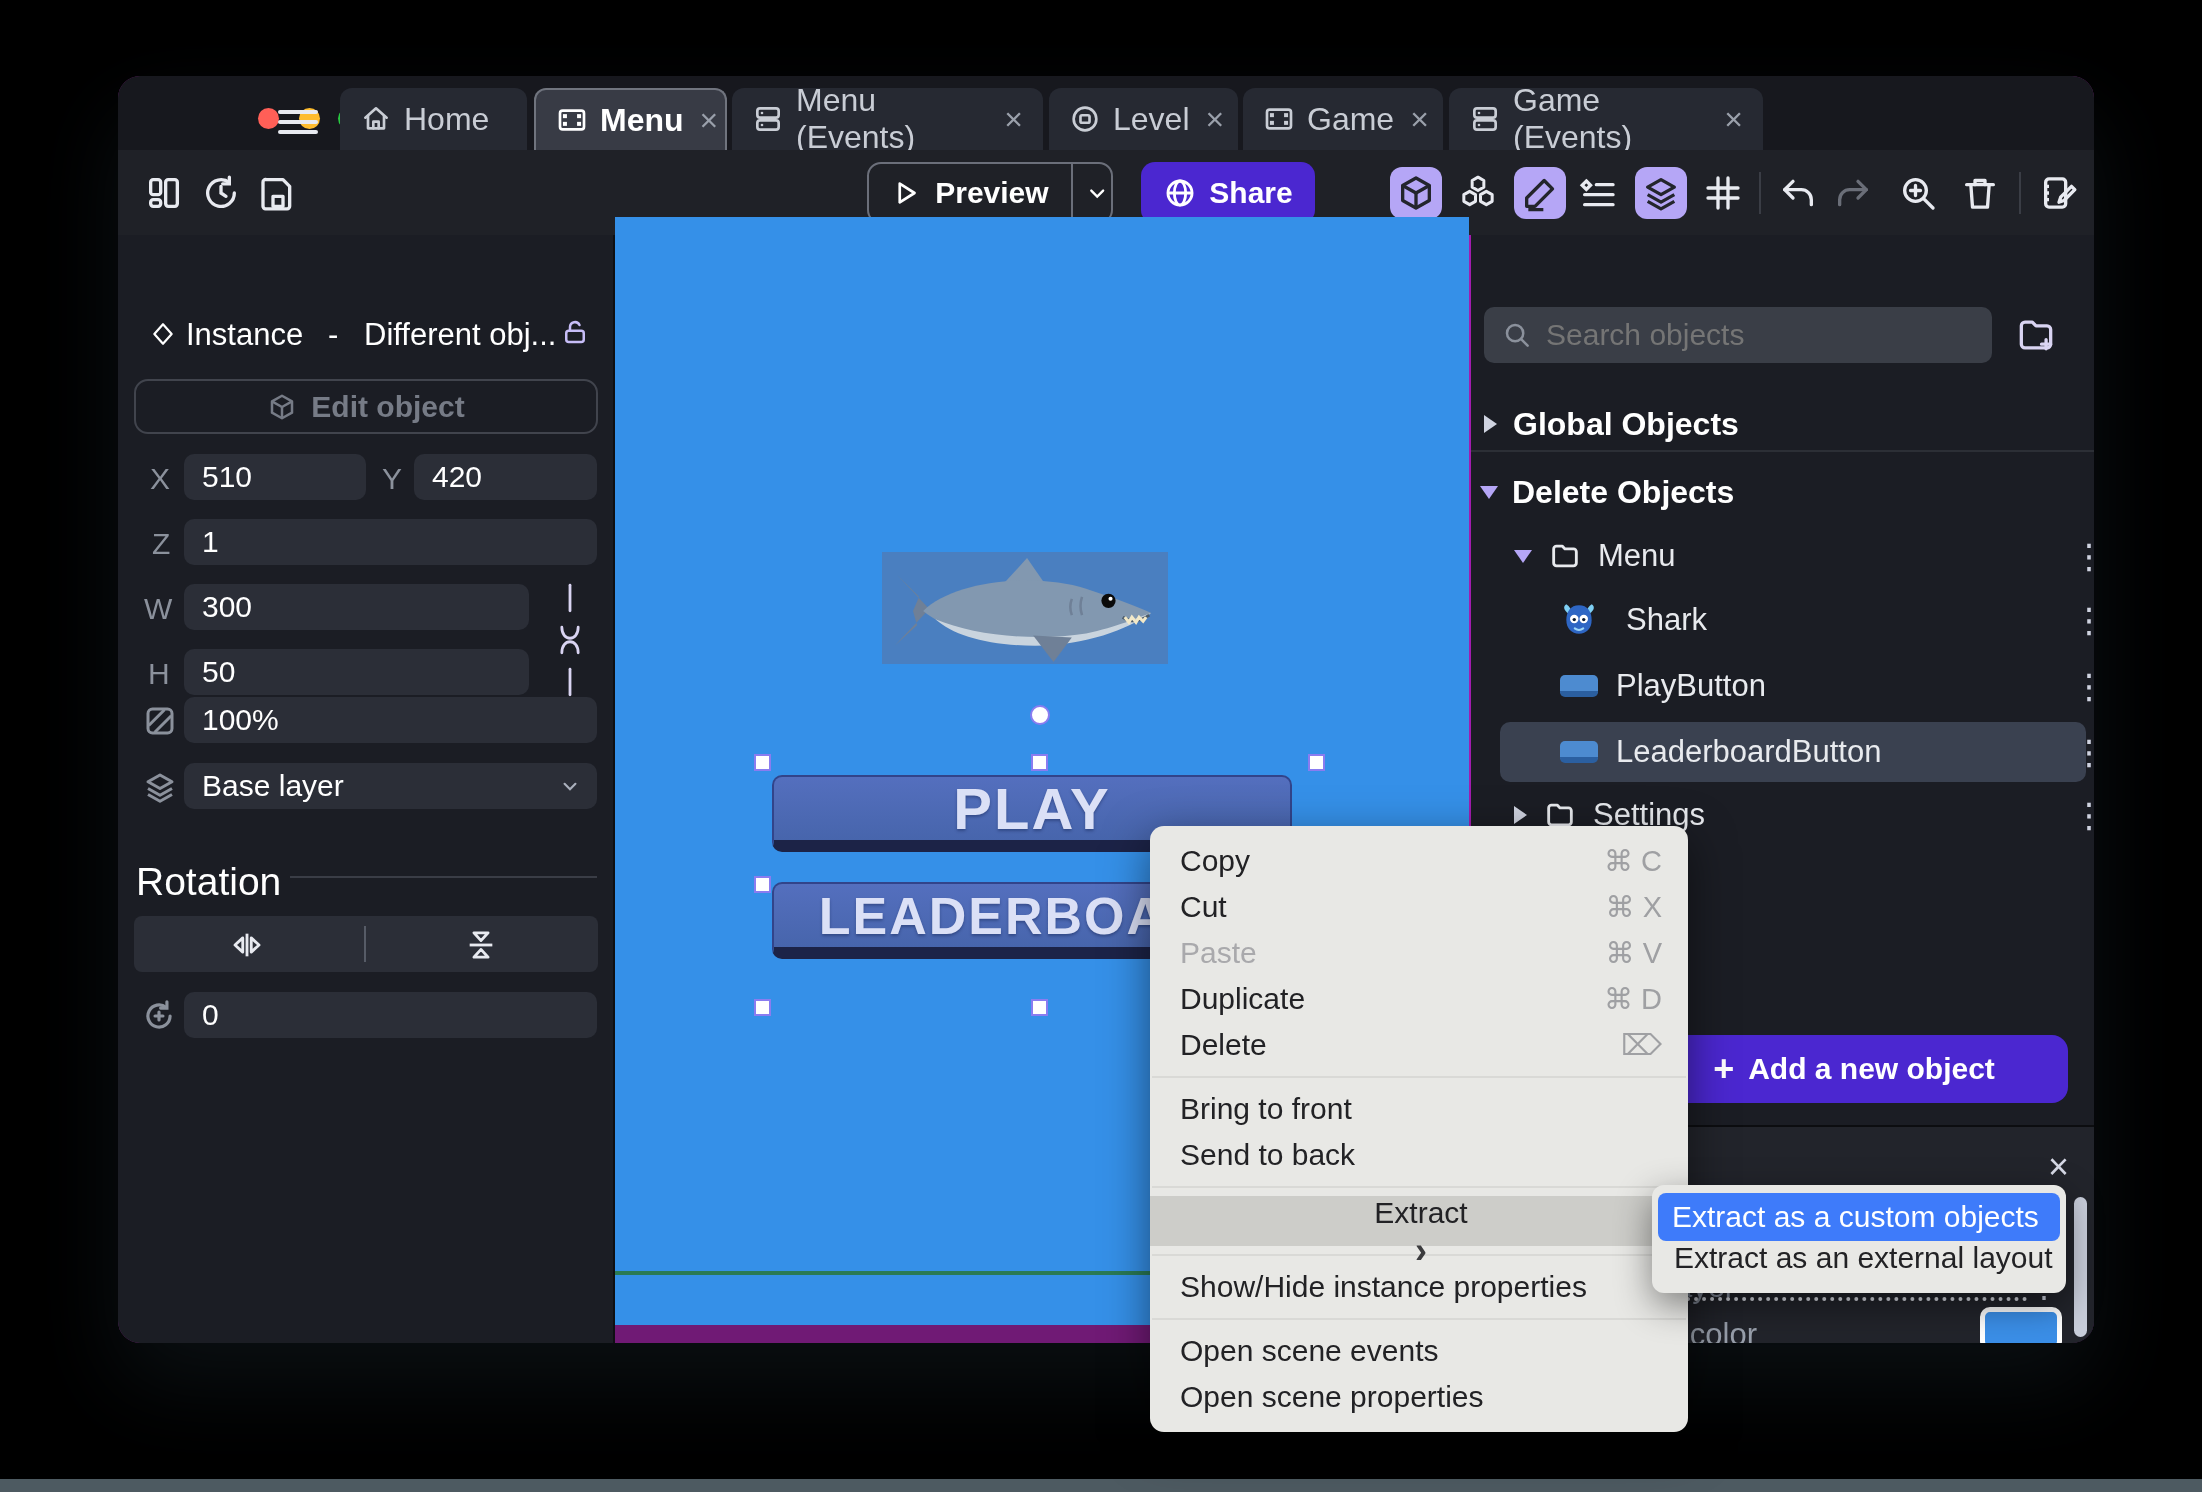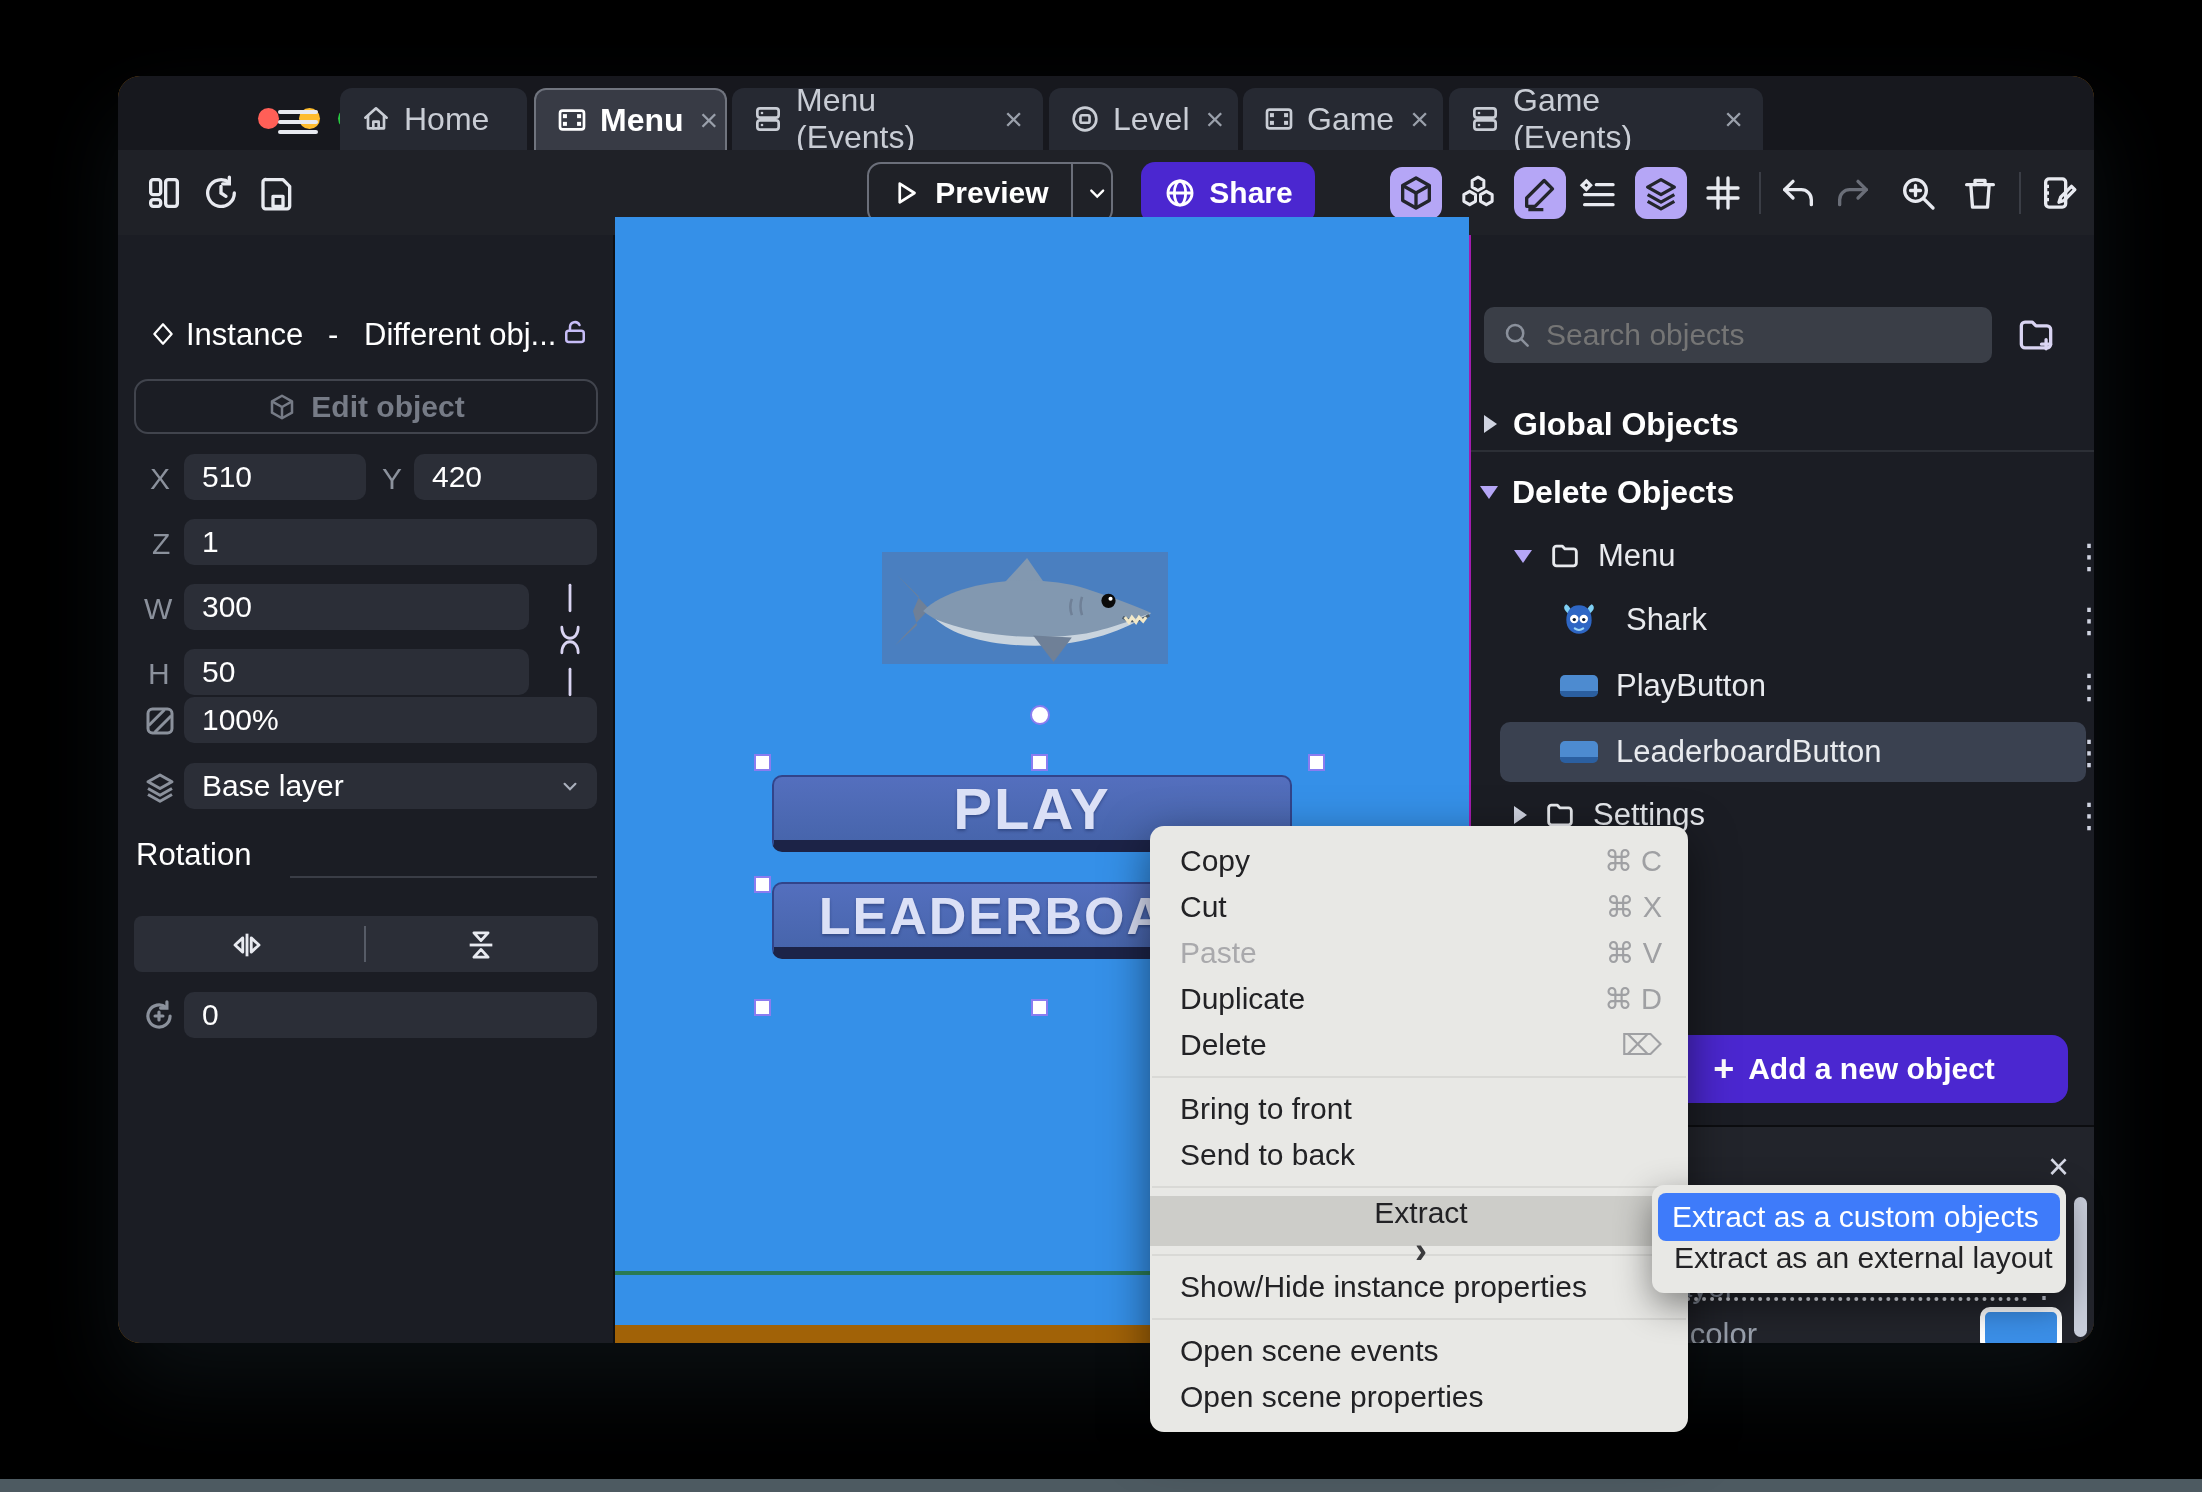--- a/index.html
+++ b/index.html
@@ -2,21 +2,21 @@
 <html><head>
 <meta charset="utf-8">
 <style>
   * { margin:0; padding:0; box-sizing:border-box; }
   html,body { width:2202px; height:1492px; background:#000; overflow:hidden;
               font-family:"Liberation Sans", sans-serif; }
   .abs { position:absolute; }
 
   
   #window { position:absolute; left:118px; top:76px; width:1976px; height:1267px;
-            background:#a16207; border-radius:22px; overflow:hidden;
+            background:#701a75; border-radius:22px; overflow:hidden;
             box-shadow:0 40px 90px rgba(20,30,34,.55); }
 
   
   #titlebar { position:absolute; left:0; top:0; width:100%; height:74px; background:#17181e; }
   .traffic { position:absolute; top:32px; width:21px; height:21px; border-radius:50%; }
   #hamburger { position:absolute; left:160px; top:28px; width:40px; height:28px; cursor:pointer; }
   #hamburger span { display:block; height:4px; background:#e8eaf0; border-radius:2px; margin:6px 0; }
 
   .tab { position:absolute; top:12px; height:62px; background:#262932; border-radius:12px 12px 0 0;
          display:flex; align-items:center; gap:12px; padding:0 20px; color:#c9cdd5; font-size:32px; }
@@ -353,21 +353,21 @@
         <path d="M4 13l8 4.5L20 13"></path>
         <path d="M4 17l8 4.5L20 17"></path>
       </svg>
     <div class="fld" style="left:66px;top:528px;width:413px">
       <span>Base layer</span>
       <svg class="abs" style="right:14px;color:#aab0bc" width="26" height="26" viewBox="0 0 24 24" fill="none" stroke="currentColor" stroke-width="2" stroke-linecap="round">
           <path d="M7 10l5 5 5-5"></path>
         </svg>
     </div>
 
-    <span class="abs" style="left:18px;top:602px;color:#fff;font-size:31px">Rotation</span>
+    <span class="abs" style="left:18px;top:625px;color:#fff;font-size:39px">Rotation</span>
     <div class="abs" style="left:172px;top:641px;width:307px;height:2px;background:#3a3d46"></div>
 
     <div class="abs" style="left:16px;top:681px;width:464px;height:56px;background:#2b2e37;border-radius:8px">
       <svg class="abs" style="left:96px;top:12px;color:#e8eaf0" width="34" height="34" viewBox="0 0 24 24" fill="none" stroke="currentColor" stroke-width="2" stroke-linejoin="round">
           <path d="M9 7 3.5 12 9 17Z"></path>
           <path d="M12 4v16"></path>
           <path d="M15 7l5.5 5L15 17Z"></path>
         </svg>
       <div class="abs" style="left:230px;top:10px;width:2px;height:36px;background:#565b66"></div>
       <svg class="abs" style="left:330px;top:12px;color:#e8eaf0" width="34" height="34" viewBox="0 0 24 24" fill="none" stroke="currentColor" stroke-width="2" stroke-linejoin="round">

